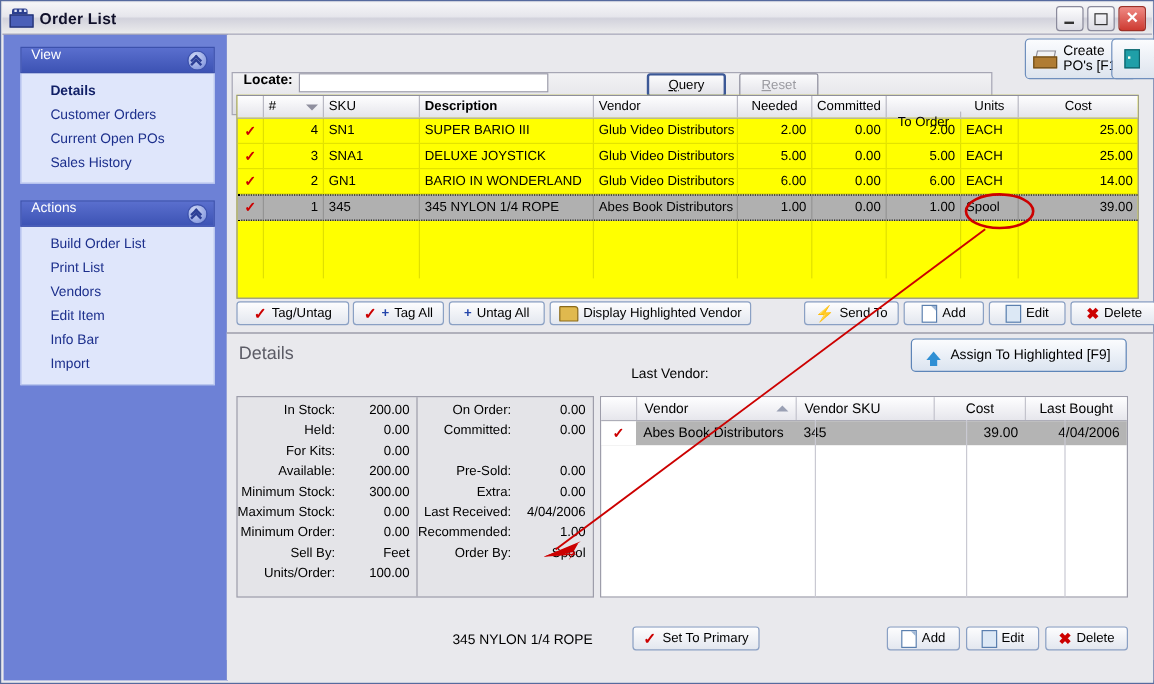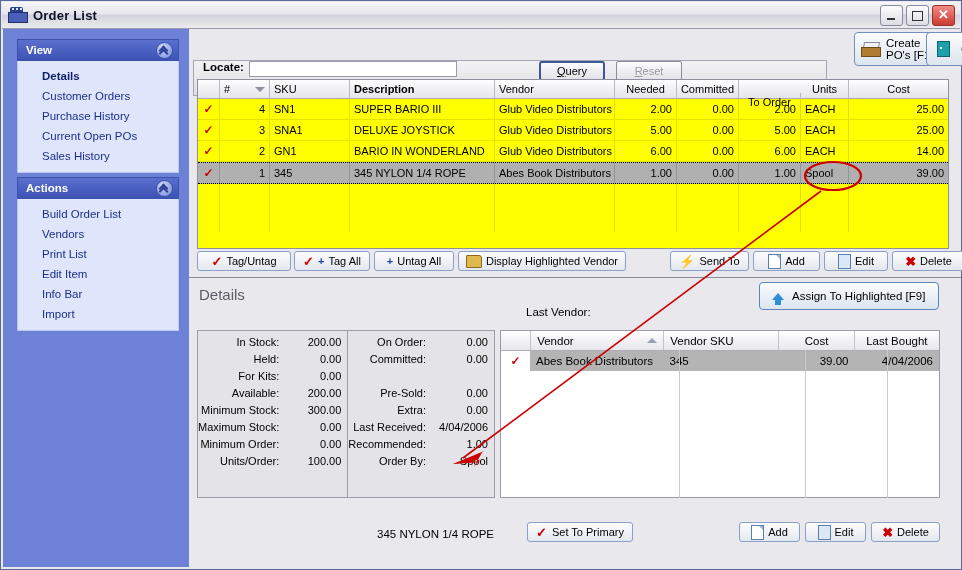--- a/index.html
+++ b/index.html
@@ -28,22 +28,22 @@
   .wbtn .maxi{position:absolute;width:9px;height:8px;border:1.5px solid #333;left:5px;top:5px;}
   .wbtn .xg{position:absolute;left:0;top:0;width:100%;height:100%;color:#fff;
     font-size:13px;font-weight:bold;text-align:center;line-height:18px;
     font-family:"Liberation Sans",sans-serif;}
 
   
   .sidebar{position:absolute;left:2px;top:28px;width:186px;height:538px;
     background:#6d81d6;border-right:1px solid #4d5fae;}
   .navgroup{margin:10px 10px 0 14px;}
   .navhead{height:20px;background:linear-gradient(to bottom,#5a6fce,#3d53b4);
-    border:1px solid #3c51ac;display:flex;align-items:center;padding:0 4px 0 8px;
-    color:#ffffff;font-weight:bold;font-size:11.5px;position:relative;}
+    border:1px solid #3c51ac;display:flex;align-items:flex-start;padding:0 4px 0 8px;
+    color:#ffffff;font-weight:normal;font-size:11.5px;position:relative;}
   .navhead .chev{position:absolute;right:5px;top:2px;width:15px;height:15px;border-radius:50%;
     background:radial-gradient(circle at 35% 30%,#cfd8f5,#8fa1e2 70%,#6579c9);
     border:1px solid #3c51ac;}
   .navhead .chev:before{content:"";position:absolute;left:3px;top:4px;width:5px;height:5px;
     border-left:2px solid #2c3f96;border-top:2px solid #2c3f96;transform:rotate(45deg);}
   .navhead .chev:after{content:"";position:absolute;left:3px;top:7px;width:5px;height:5px;
     border-left:2px solid #2c3f96;border-top:2px solid #2c3f96;transform:rotate(45deg);}
   .navbody{background:#dfe6fb;border:1px solid #b9c6ee;border-top:none;padding:5px 0 6px 0;}
   .navitem{height:20px;line-height:20px;padding-left:24px;color:#1c2f8c;font-size:11.5px;
     cursor:default;white-space:nowrap;}
@@ -205,34 +205,33 @@
 
   <div class="sidebar">
     <div class="navgroup">
       <div class="navhead">
         <span>View</span>
         <span class="chev"></span>
       </div>
       <div class="navbody">
         <div class="navitem active">Details</div>
         <div class="navitem">Customer Orders</div>
-        <div class="navitem">Purchase History</div>
         <div class="navitem">Current Open POs</div>
         <div class="navitem">Sales History</div>
       </div>
     </div>
-    <div class="navgroup" style="margin-top:4px;">
+    <div class="navgroup" style="margin-top:14px;">
       <div class="navhead">
         <span>Actions</span>
         <span class="chev"></span>
       </div>
       <div class="navbody">
         <div class="navitem">Build Order List</div>
+        <div class="navitem">Print List</div>
         <div class="navitem">Vendors</div>
-        <div class="navitem">Print List</div>
         <div class="navitem">Edit Item</div>
         <div class="navitem">Info Bar</div>
         <div class="navitem">Import</div>
       </div>
     </div>
   </div>
 
   <div class="content">
 
     <div class="toolbar">
@@ -417,20 +416,24 @@
             </div>
           <div class="frow">
               <span class="flabel">Maximum Stock:</span>
               <span class="fval">0.00</span>
             </div>
           <div class="frow">
               <span class="flabel">Minimum Order:</span>
               <span class="fval">0.00</span>
             </div>
           <div class="frow">
+              <span class="flabel">Sell By:</span>
+              <span class="fval">Feet</span>
+            </div>
+          <div class="frow">
               <span class="flabel">Units/Order:</span>
               <span class="fval">100.00</span>
             </div>
         </div>
         <div class="fcol">
           <div class="frow">
               <span class="flabel">On Order:</span>
               <span class="fval">0.00</span>
             </div>
           <div class="frow">

